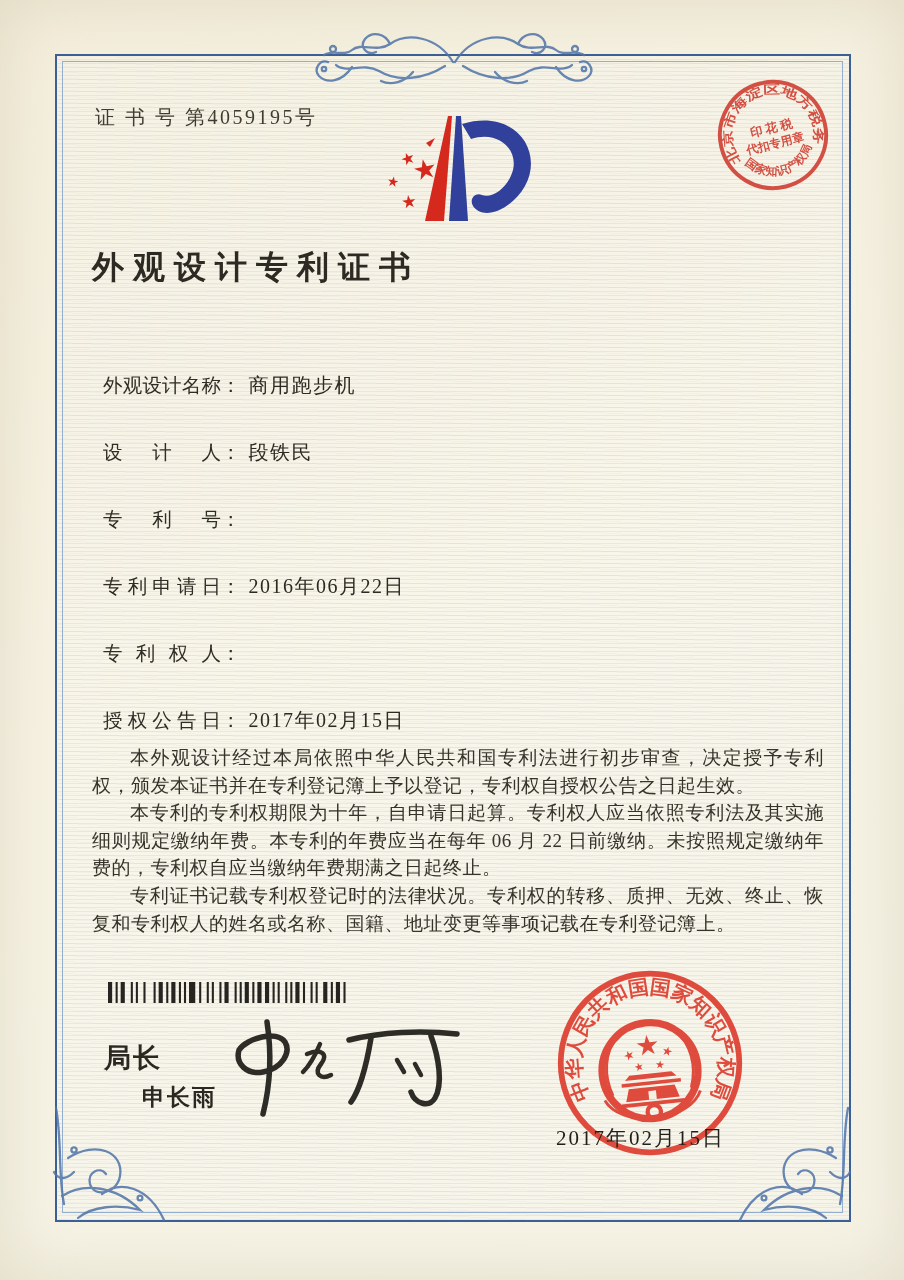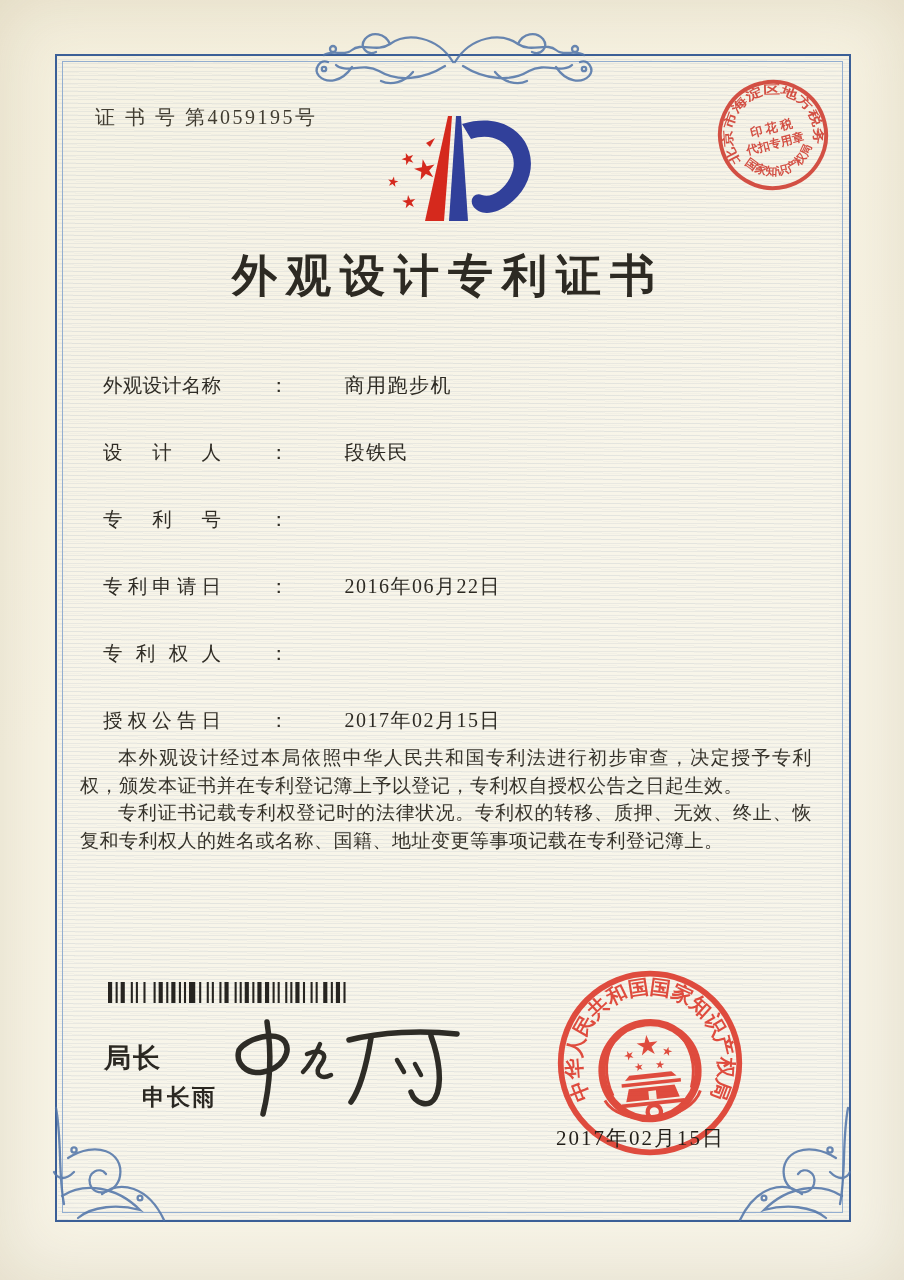--- a/index.html
+++ b/index.html
@@ -13,29 +13,29 @@
   
   .frame-texture{left:58px;top:57px;width:791px;height:1163px;
     background-image:
       repeating-linear-gradient(0deg, rgba(120,140,172,.12) 0 1px, transparent 1px 4px),
       repeating-linear-gradient(3deg, rgba(140,158,185,.06) 0 1px, transparent 1px 6px);
     background-color:rgba(250,250,248,.25);}
   .frame-outer{left:55px;top:54px;width:792px;height:1164px;border:2.5px solid #3b5f97;}
   .frame-inner{left:62px;top:61px;width:779px;height:1150px;border:1px solid #93aed0;}
   
   .cert-no{left:95px;top:104px;font-size:20px;letter-spacing:2.5px;color:#403c31;}
-  .doc-title{left:92px;right:100px;top:246px;text-align:center;font-size:45px;font-weight:700;
+  .doc-title{left:92px;right:100px;top:246px;text-align:left;font-size:32px;font-weight:700;
     letter-spacing:9px;color:#2d2a23;}
   .fields{left:103px;top:372px;width:680px;}
-  .frow{display:flex;align-items:baseline;height:28px;margin-bottom:39px;gap:48px;}
+  .frow{display:flex;align-items:baseline;height:28px;margin-bottom:39px;}
   .flabel{display:inline-block;width:118px;font-size:19.5px;color:#302d26;
     text-align:justify;text-align-last:justify;}
   .fsep{font-size:19.5px;margin-right:8px;color:#302d26;}
   .fvalue{font-size:20px;letter-spacing:1.5px;color:#2d2a23;}
-  .body-text{left:80px;top:744px;width:732px;font-size:19px;line-height:27.6px;
+  .body-text{left:92px;top:744px;width:732px;font-size:19px;line-height:27.6px;
     letter-spacing:.5px;text-align:justify;color:#36332b;}
   .body-text p{margin:0;text-indent:2em;}
   .sig-title{left:104px;top:1040px;font-size:27px;font-weight:700;color:#2b2822;
     font-family:"Liberation Sans","DejaVu Sans",sans-serif;letter-spacing:2px;}
   .sig-name{left:104px;top:1082px;font-size:23px;font-weight:700;color:#2b2822;
     font-family:"Liberation Sans","DejaVu Sans",sans-serif;letter-spacing:2px;margin-left:38px;}
   .seal-date{left:556px;top:1124px;font-size:21px;letter-spacing:2px;color:#221f19;z-index:6;}
   .footer{left:0;right:0;top:1186px;text-align:center;font-size:15px;letter-spacing:1px;color:#45413a;}
   svg{display:block;}
   .z5{z-index:5;} .z4{z-index:4;} .z2{z-index:2;}
@@ -149,20 +149,21 @@
     </div>
     <div class="frow">
       <span class="flabel">授权公告日</span>
         <span class="fsep">：</span>
       <span class="fvalue">2017年02月15日</span>
     </div>
   </div>
 
   <div class="abs body-text">
     <p>本外观设计经过本局依照中华人民共和国专利法进行初步审查，决定授予专利权，颁发本证书并在专利登记簿上予以登记，专利权自授权公告之日起生效。</p>
+    <p>本专利的专利权期限为十年，自申请日起算。专利权人应当依照专利法及其实施细则规定缴纳年费。本专利的年费应当在每年 06 月 22 日前缴纳。未按照规定缴纳年费的，专利权自应当缴纳年费期满之日起终止。</p>
     <p>专利证书记载专利权登记时的法律状况。专利权的转移、质押、无效、终止、恢复和专利权人的姓名或名称、国籍、地址变更等事项记载在专利登记簿上。</p>
   </div>
 
   <svg class="abs" style="left:108px;top:982px;" width="238" height="21" viewBox="0 0 238 21" id="barcode-svg">
       <rect x="0.00" y="0" width="4.15" height="21" fill="#262420"></rect>
       <rect x="7.60" y="0" width="2.08" height="21" fill="#262420"></rect>
       <rect x="12.66" y="0" width="4.15" height="21" fill="#262420"></rect>
       <rect x="22.79" y="0" width="2.08" height="21" fill="#262420"></rect>
       <rect x="27.85" y="0" width="2.08" height="21" fill="#262420"></rect>
       <rect x="35.45" y="0" width="2.08" height="21" fill="#262420"></rect>

